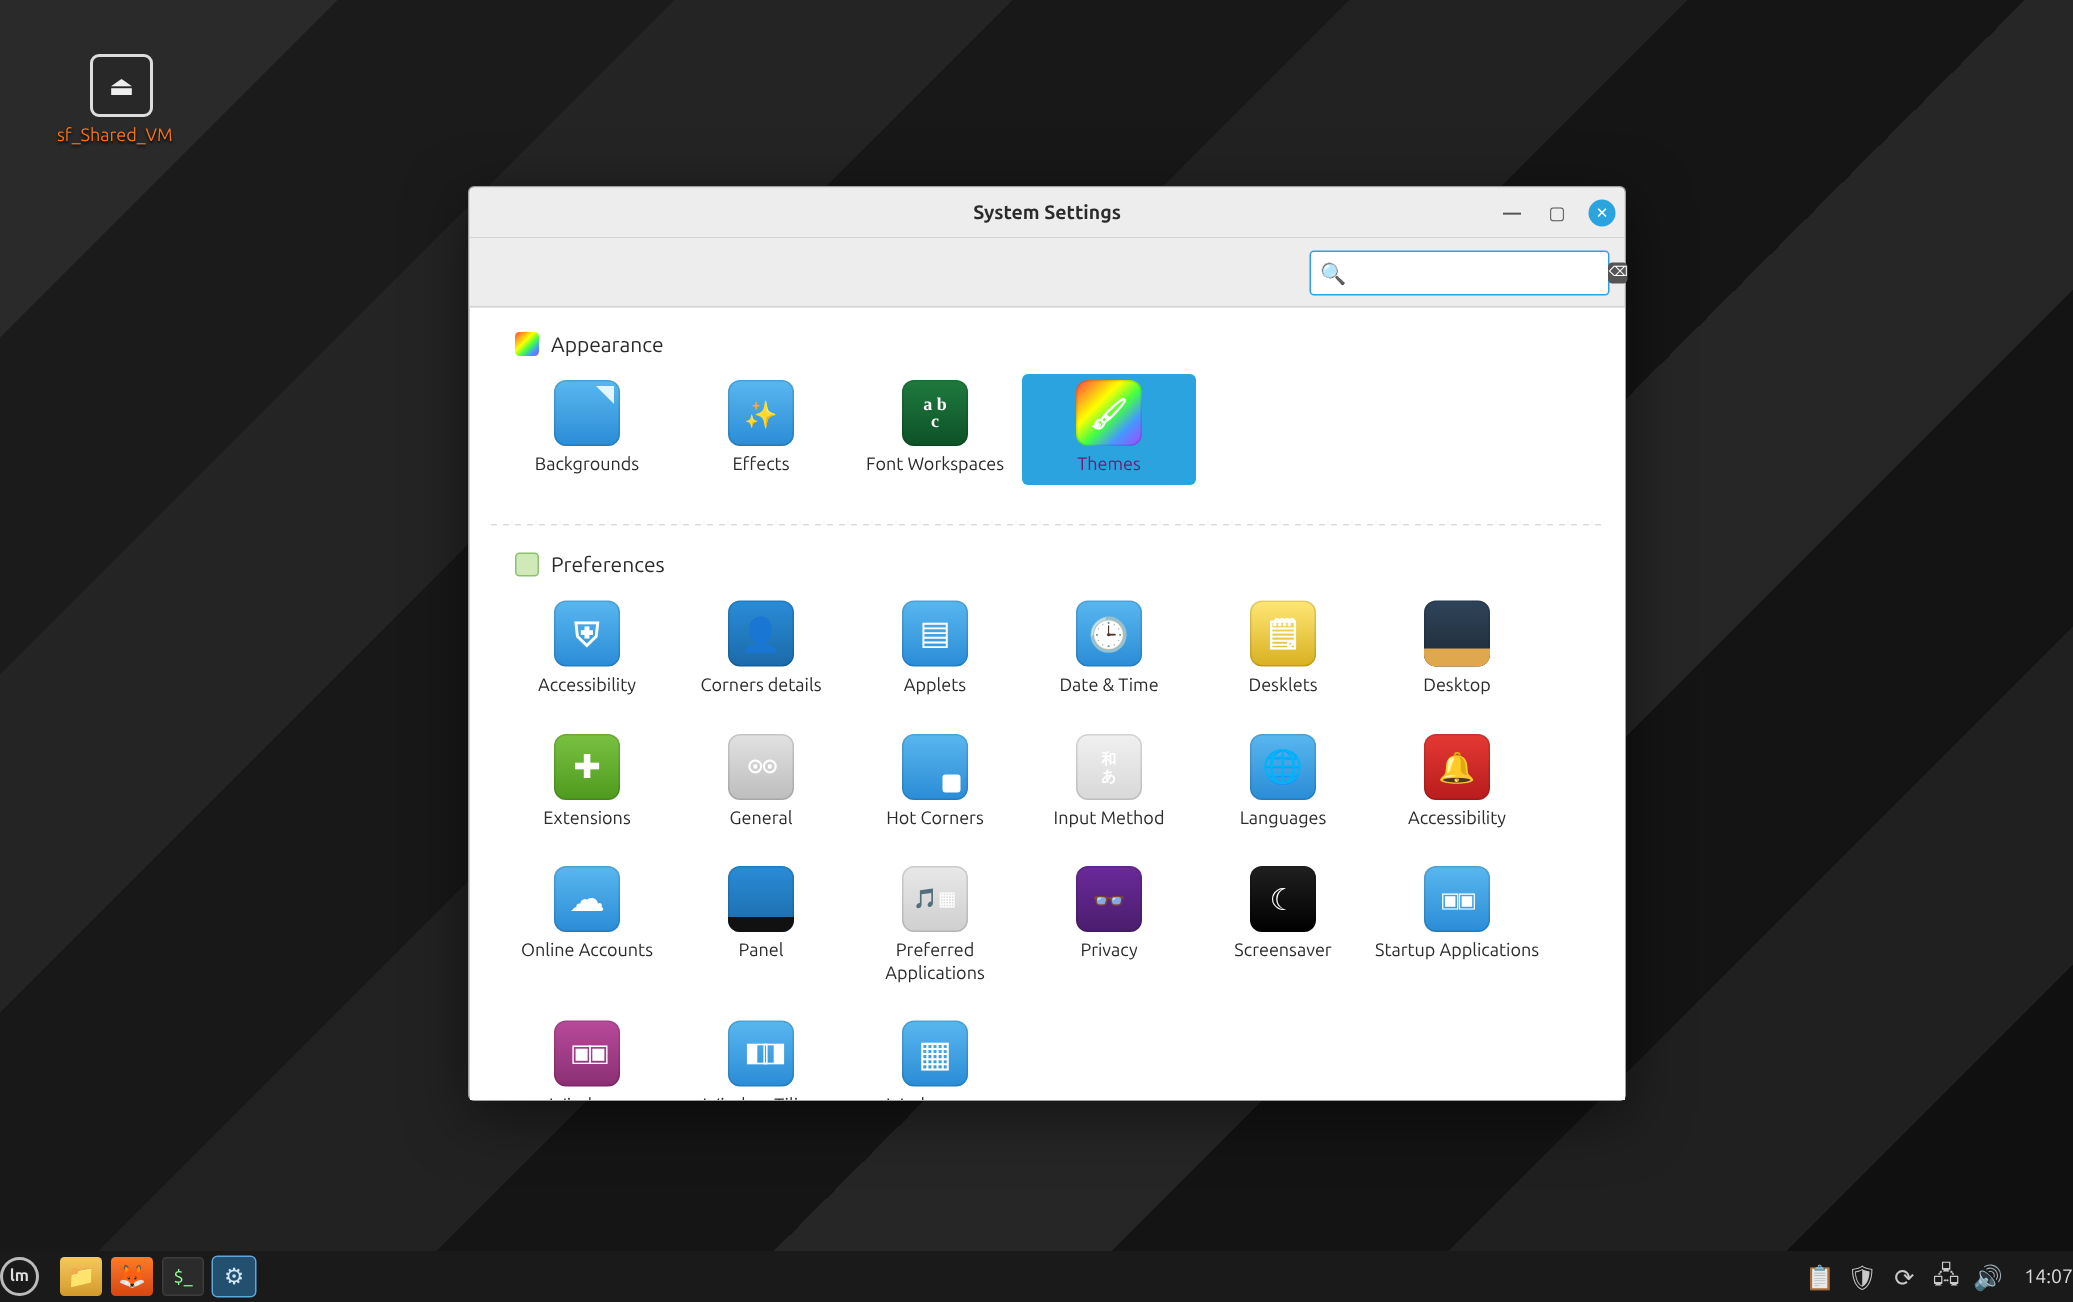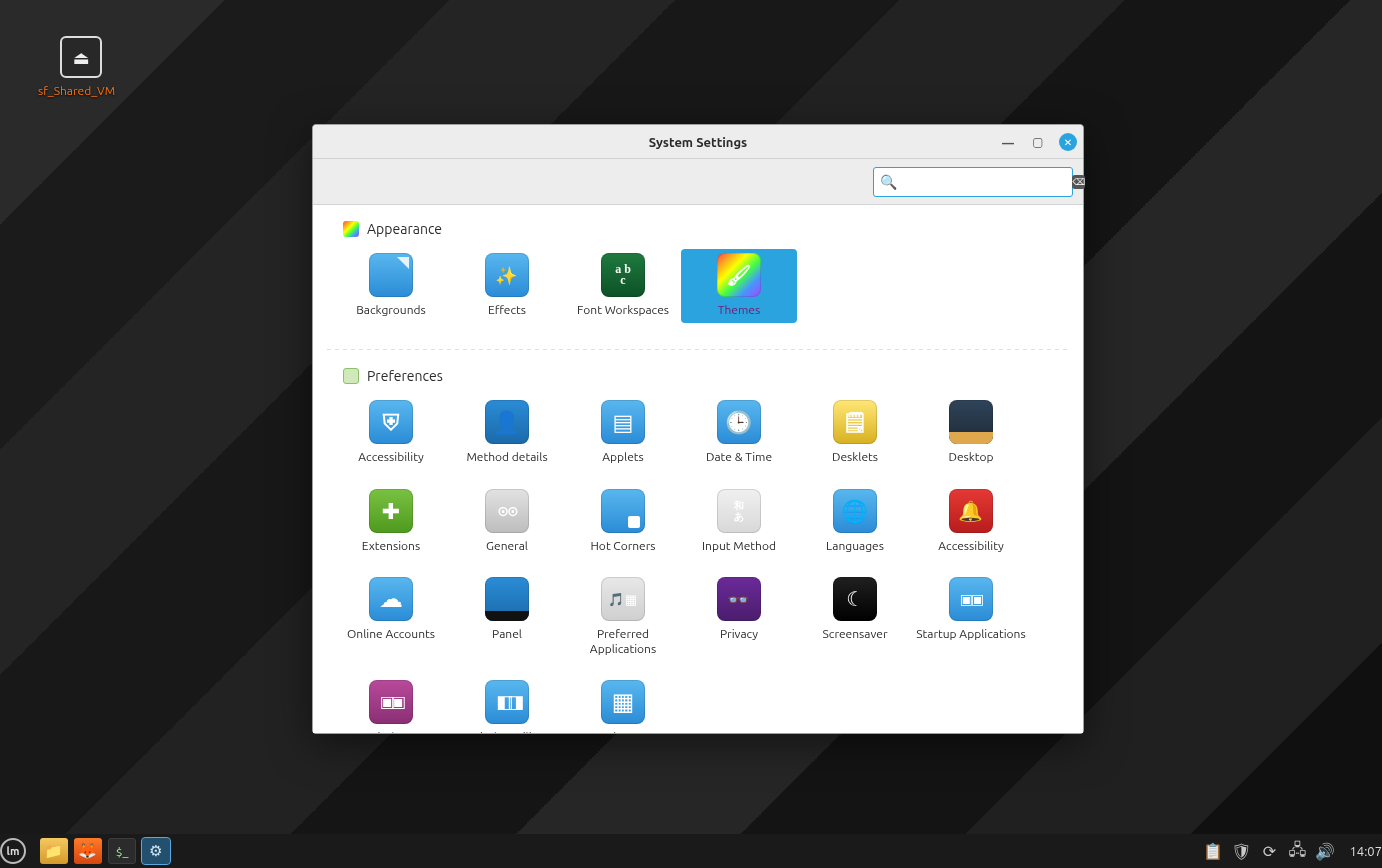--- a/index.html
+++ b/index.html
@@ -176,21 +176,21 @@
       <span class="cati prefs"></span>
       <span>Preferences</span>
     </div>
     <div class="grid">
       <div class="item">
           <div class="icn ic-blue ic-access"></div>
           <span class="lbl">Accessibility</span>
         </div>
       <div class="item">
           <div class="icn ic-account"></div>
-          <span class="lbl">Method details</span>
+          <span class="lbl">Corners details</span>
         </div>
       <div class="item">
           <div class="icn ic-blue ic-applets"></div>
           <span class="lbl">Applets</span>
         </div>
       <div class="item">
           <div class="icn ic-blue ic-date"></div>
           <span class="lbl">Date &amp; Time</span>
         </div>
       <div class="item">

